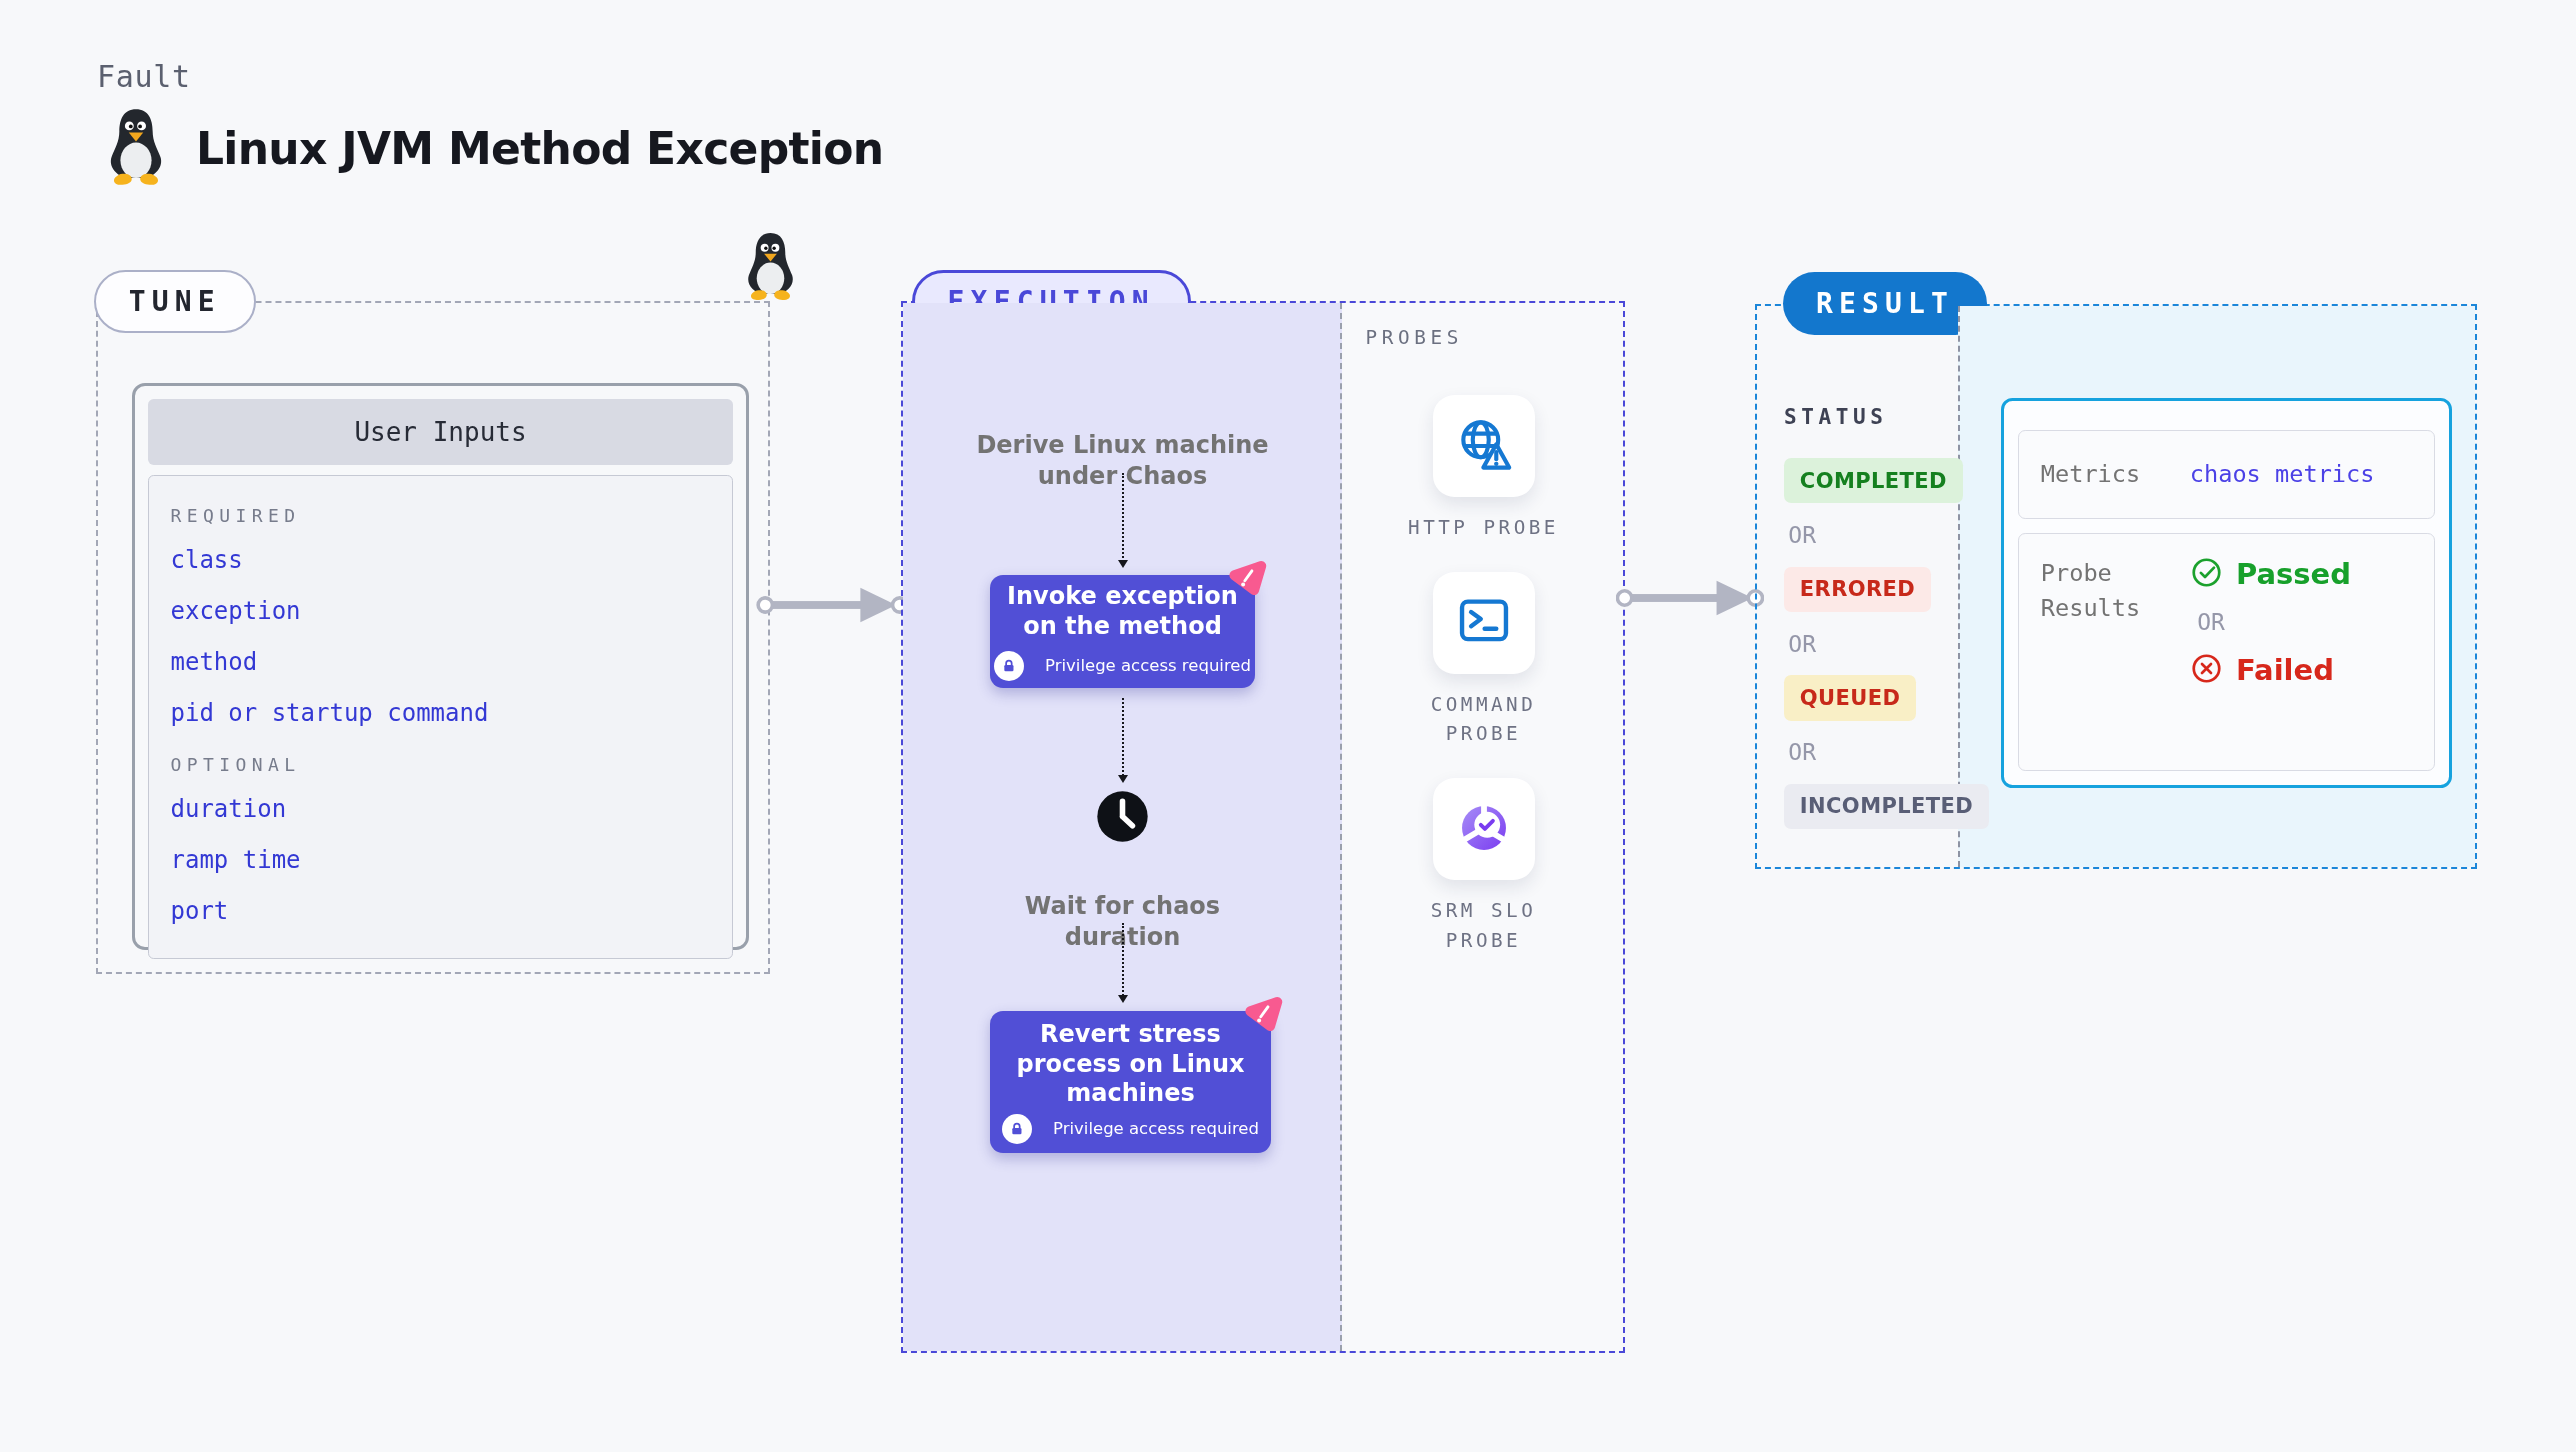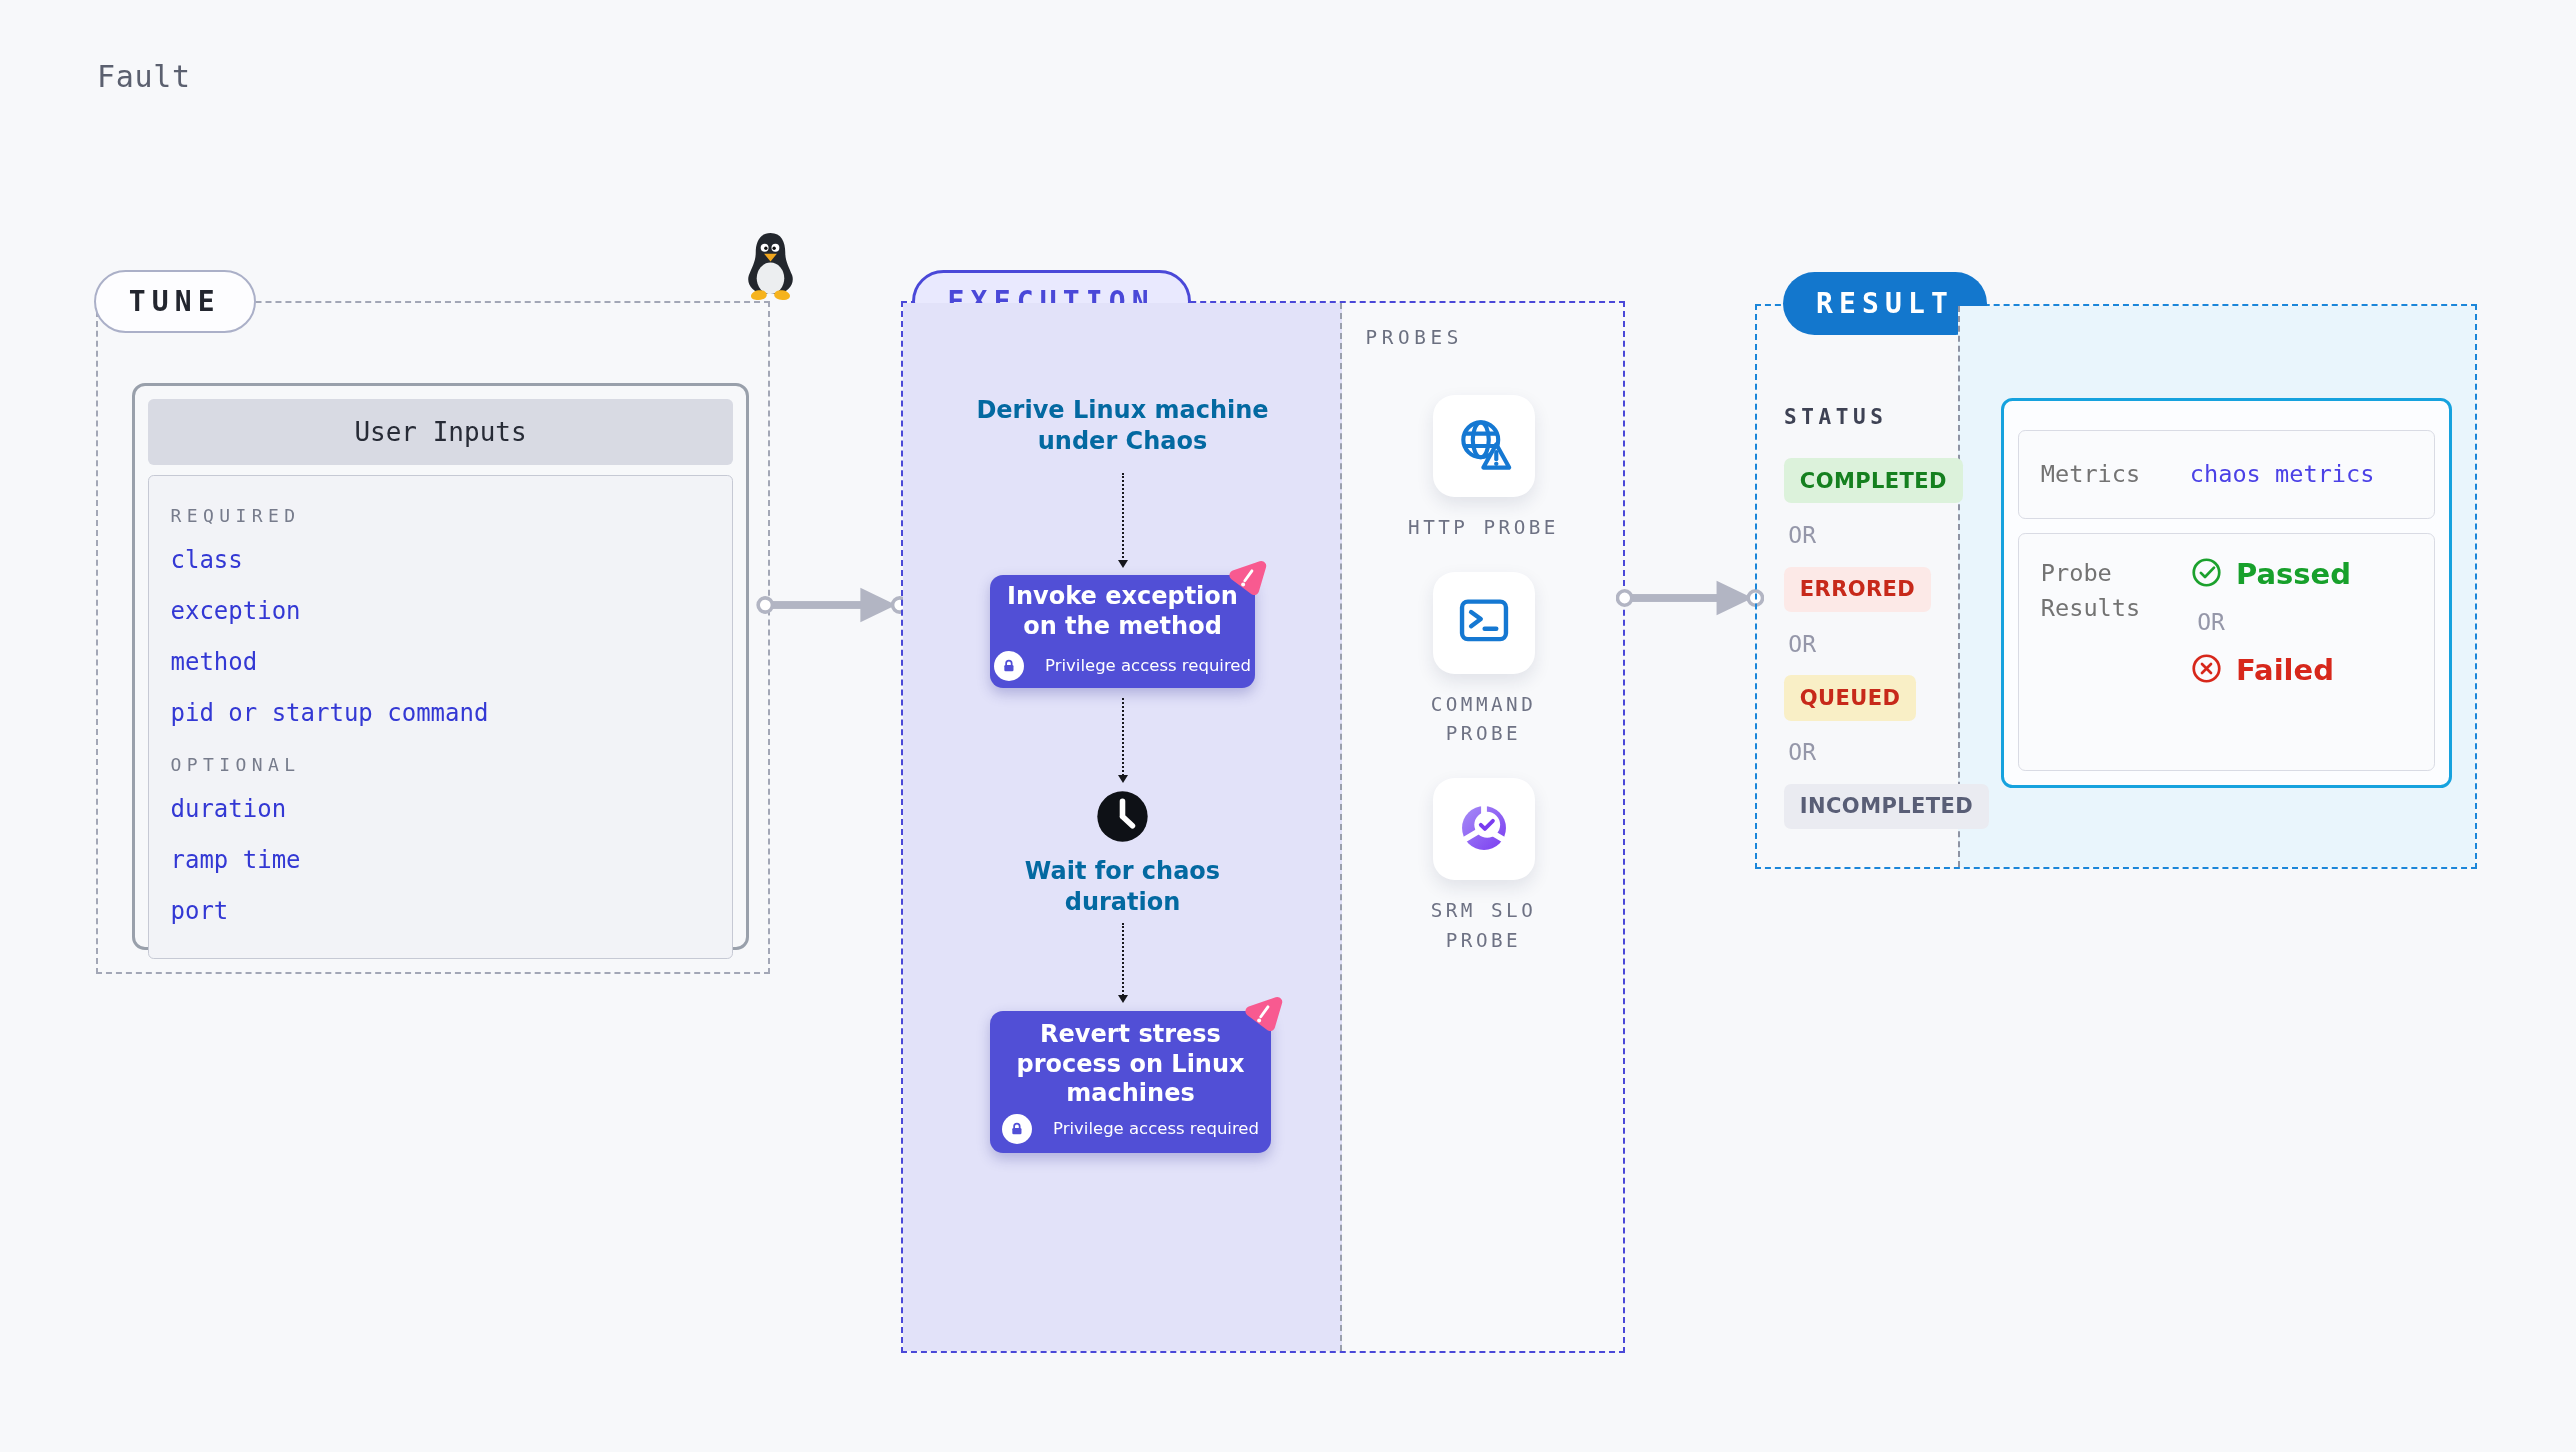--- a/index.html
+++ b/index.html
@@ -32,21 +32,21 @@
   .dotted-conn::after{content:"";position:absolute;bottom:-2.9px;left:-6.4px;
         border:5.7px solid transparent;border-top:8.6px solid #15161c;border-bottom:0;}
   .step-box{position:absolute;background:var(--indigo);border-radius:13px;color:#fff;
         display:flex;flex-direction:column;align-items:center;justify-content:center;
         box-shadow:0 5.7px 13px rgba(50,50,150,.28);}
   .step-title{font-size:24px;font-weight:bold;line-height:1.22;text-align:center;}
   .lock-row{display:flex;align-items:center;gap:21px;margin-top:10px;}
   .lock-chip{width:30px;height:30px;border-radius:50%;background:#fff;display:flex;align-items:center;justify-content:center;}
   .lock-note{font-size:16.5px;color:#fff;}
   .pink-corner{position:absolute;top:-18.6px;right:-14.3px;}
-  .step-label{font-size:24px;font-weight:bold;text-align:center;line-height:1.3;color:#0369a1;}
+  .step-label{font-size:24px;font-weight:bold;text-align:center;line-height:1.3;color:#737373;margin-top:35px;}
 
   
   .tune-box{position:absolute;left:96px;top:301px;width:674px;height:673px;border:2.1px dashed var(--tune-dash);}
   .tune-pill{left:-4.3px;top:-33px;background:#fdfdff;border:2.1px solid #abb0c8;color:#23262f;}
   .tune-penguin{position:absolute;right:-34px;top:-72px;}
   .ui-panel{position:absolute;left:34px;top:80px;width:617px;height:567px;border:3.6px solid var(--panel-border);
             border-radius:13px;padding:13px;}
   .ui-header{height:66px;background:#d8dae3;border-radius:5.7px;display:flex;align-items:center;justify-content:center;
              font-size:26px;color:#272b36;}
   .ui-list{margin-top:10px;height:484px;border:1.4px solid #c6c9d4;border-radius:5.7px;background:#f2f3f7;
@@ -110,20 +110,36 @@
   .pr-text.pass{color:var(--green);}
   .pr-text.fail{color:var(--red);}
   .pr-or{font-size:23px;color:var(--or);margin:17px 0 17px 7.2px;}
 </style>
 </head>
 <body>
 
 <div class="stage" style="transform: scale(1);">
 
   <div class="kicker mono">Fault</div>
+  <div class="title-row">
+    <span>
+      <svg width="72" height="80" viewBox="0 0 64 72">
+        <path d="M32 2C21 2 17 11 17 22c0 9-4 15-7 23-3 9 5 17 13 19h18c8-2 16-10 13-19-3-8-7-14-7-23C47 11 43 2 32 2z" fill="#23272d"></path>
+        <ellipse cx="32" cy="48" rx="14" ry="16" fill="#eceef0"></ellipse>
+        <circle cx="26" cy="17" r="4" fill="#fff"></circle>
+          <circle cx="37" cy="17" r="4" fill="#fff"></circle>
+        <circle cx="27.3" cy="17.5" r="1.7" fill="#111"></circle>
+          <circle cx="35.7" cy="17.5" r="1.7" fill="#111"></circle>
+        <path d="M25.5 23h13l-6.5 8z" fill="#f2a71e"></path>
+        <path d="M15 62c-5 3-3 8 3 8 5 0 9-1 10-4 1-3-2-6-6-6-3 0-5 0-7 2z" fill="#f6b31d"></path>
+        <path d="M49 62c5 3 3 8-3 8-5 0-9-1-10-4-1-3 2-6 6-6 3 0 5 0 7 2z" fill="#f6b31d"></path>
+      </svg>
+    </span>
+    <h1 class="page-title">Linux JVM Method Exception</h1>
+  </div>
 
   <div class="tune-box">
     <div class="pill mono tune-pill">TUNE</div>
     <div class="tune-penguin">
       <svg width="63" height="71" viewBox="0 0 64 72">
         <path d="M32 2C21 2 17 11 17 22c0 9-4 15-7 23-3 9 5 17 13 19h18c8-2 16-10 13-19-3-8-7-14-7-23C47 11 43 2 32 2z" fill="#23272d"></path>
         <ellipse cx="32" cy="48" rx="14" ry="16" fill="#eceef0"></ellipse>
         <circle cx="26" cy="17" r="4" fill="#fff"></circle>
           <circle cx="37" cy="17" r="4" fill="#fff"></circle>
         <circle cx="27.3" cy="17.5" r="1.7" fill="#111"></circle>

